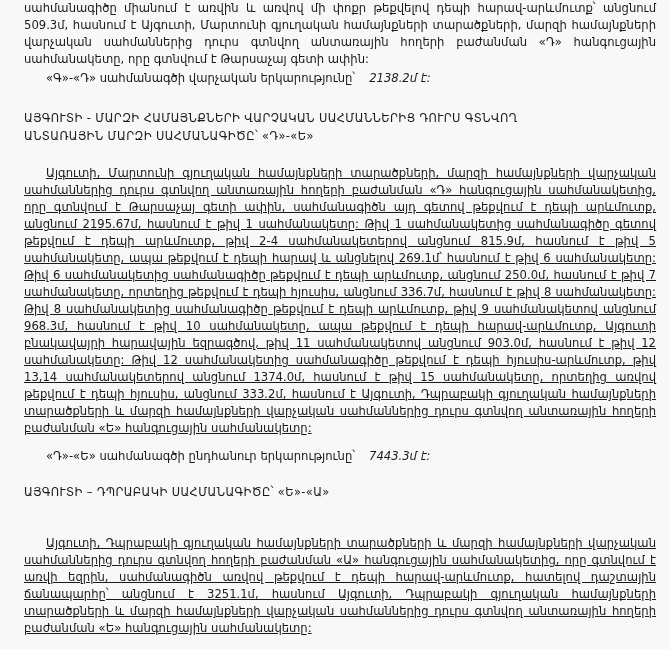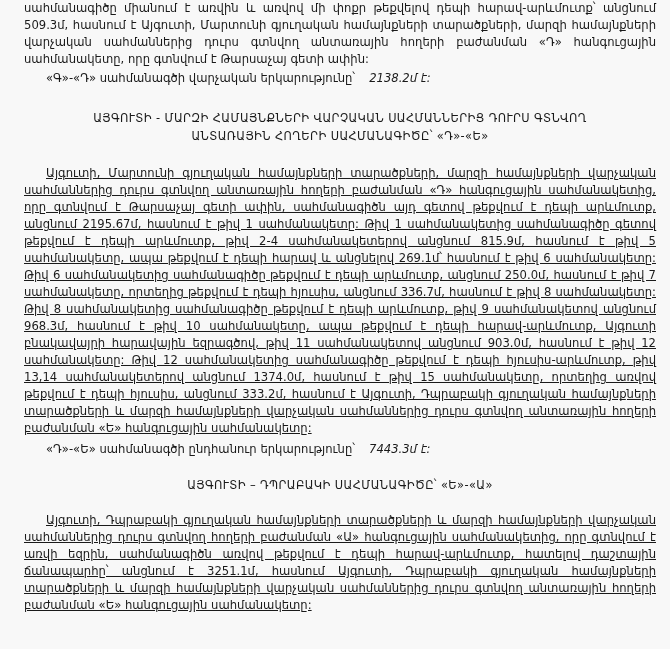--- a/index.html
+++ b/index.html
@@ -8,41 +8,41 @@
     background: #f8f8f8; color: #1a1a1a;
     font-family: "DejaVu Sans", sans-serif;
     font-size: 11.6px;
   }
   .page { padding: 0 14px 0 24px; position: relative; }
   p { margin: 0; line-height: 17px; text-align: justify; }
   .indent { text-indent: 22px; text-decoration: underline; }
   .total { text-indent: 22px; margin-top: 2px; }
   .total .num { margin-left: 14px; font-style: italic; }
   h2 {
-    margin: 0; text-align: center; font-weight: normal;
+    margin: 0; font-weight: normal;
     font-size: 11.4px; letter-spacing: 0.4px; line-height: 18px;
   }
   .sec1-title { margin-top: 22px; margin-bottom: 20px; }
-  .sec2-title { margin-top: 18px; margin-bottom: 18px; }
+  .sec2-title { margin-top: 18px; margin-bottom: 34px; }
 </style>
 </head>
 <body>
 
 <div class="page">
 
   <p>սահմանագիծը միանում է առվին և առվով մի փոքր թեքվելով դեպի հարավ-արևմուտք՝ անցնում 509.3մ, հասնում է Այգուտի, Մարտունի գյուղական համայնքների տարածքների, մարզի համայնքների վարչական սահմաններից դուրս գտնվող անտառային հողերի բաժանման «Դ» հանգուցային սահմանակետը, որը գտնվում է Թարսաչայ գետի ափին:</p>
   <p class="total">
     <span>«Գ»-«Դ» սահմանագծի վարչական երկարությունը՝</span><span class="num">2138.2մ է:</span>
   </p>
 
   <h2 class="sec1-title">
     <span>ԱՅԳՈՒՏԻ - ՄԱՐԶԻ ՀԱՄԱՅՆՔՆԵՐԻ ՎԱՐՉԱԿԱՆ ՍԱՀՄԱՆՆԵՐԻՑ ԴՈՒՐՍ ԳՏՆՎՈՂ</span><br>
-    <span>ԱՆՏԱՌԱՅԻՆ ՀՈՂԵՐԻ ՍԱՀՄԱՆԱԳԻԾԸ՝ «Դ»-«Ե»</span>
+    <span>ԱՆՏԱՌԱՅԻՆ ՄԱՐԶԻ ՍԱՀՄԱՆԱԳԻԾԸ՝ «Դ»-«Ե»</span>
   </h2>
   <p class="indent">Այգուտի, Մարտունի գյուղական համայնքների տարածքների, մարզի համայնքների վարչական սահմաններից դուրս գտնվող անտառային հողերի բաժանման «Դ» հանգուցային սահմանակետից, որը գտնվում է Թարսաչայ գետի ափին, սահմանագիծն այդ գետով թեքվում է դեպի արևմուտք, անցնում 2195.67մ, հասնում է թիվ 1 սահմանակետը: Թիվ 1 սահմանակետից սահմանագիծը գետով թեքվում է դեպի արևմուտք, թիվ 2-4 սահմանակետերով անցնում 815.9մ, հասնում է թիվ 5 սահմանակետը, ապա թեքվում է դեպի հարավ և անցնելով 269.1մ՝ հասնում է թիվ 6 սահմանակետը: Թիվ 6 սահմանակետից սահմանագիծը թեքվում է դեպի արևմուտք, անցնում 250.0մ, հասնում է թիվ 7 սահմանակետը, որտեղից թեքվում է դեպի հյուսիս, անցնում 336.7մ, հասնում է թիվ 8 սահմանակետը: Թիվ 8 սահմանակետից սահմանագիծը թեքվում է դեպի արևմուտք, թիվ 9 սահմանակետով անցնում 968.3մ, հասնում է թիվ 10 սահմանակետը, ապա թեքվում է դեպի հարավ-արևմուտք, Այգուտի բնակավայրի հարավային եզրագծով, թիվ 11 սահմանակետով անցնում 903.0մ, հասնում է թիվ 12 սահմանակետը: Թիվ 12 սահմանակետից սահմանագիծը թեքվում է դեպի հյուսիս-արևմուտք, թիվ 13,14 սահմանակետերով անցնում 1374.0մ, հասնում է թիվ 15 սահմանակետը, որտեղից առվով թեքվում է դեպի հյուսիս, անցնում 333.2մ, հասնում է Այգուտի, Դպրաբակի գյուղական համայնքների տարածքների և մարզի համայնքների վարչական սահմաններից դուրս գտնվող անտառային հողերի բաժանման «Ե» հանգուցային սահմանակետը:</p>
-  <p class="total" style="margin-top:4px">
+  <p class="total" style="margin-top:11px">
     <span>«Դ»-«Ե» սահմանագծի ընդհանուր երկարությունը՝</span><span class="num">7443.3մ է:</span>
   </p>
 
   <h2 class="sec2-title">ԱՅԳՈՒՏԻ – ԴՊՐԱԲԱԿԻ ՍԱՀՄԱՆԱԳԻԾԸ՝ «Ե»-«Ա»</h2>
   <p class="indent">Այգուտի, Դպրաբակի գյուղական համայնքների տարածքների և մարզի համայնքների վարչական սահմաններից դուրս գտնվող հողերի բաժանման «Ա» հանգուցային սահմանակետից, որը գտնվում է առվի եզրին, սահմանագիծն առվով թեքվում է դեպի հարավ-արևմուտք, հատելով դաշտային ճանապարհը՝ անցնում է 3251.1մ, հասնում Այգուտի, Դպրաբակի գյուղական համայնքների տարածքների և մարզի համայնքների վարչական սահմաններից դուրս գտնվող անտառային հողերի բաժանման «Ե» հանգուցային սահմանակետը:</p>
 
 </div>
 
 </body></html>

